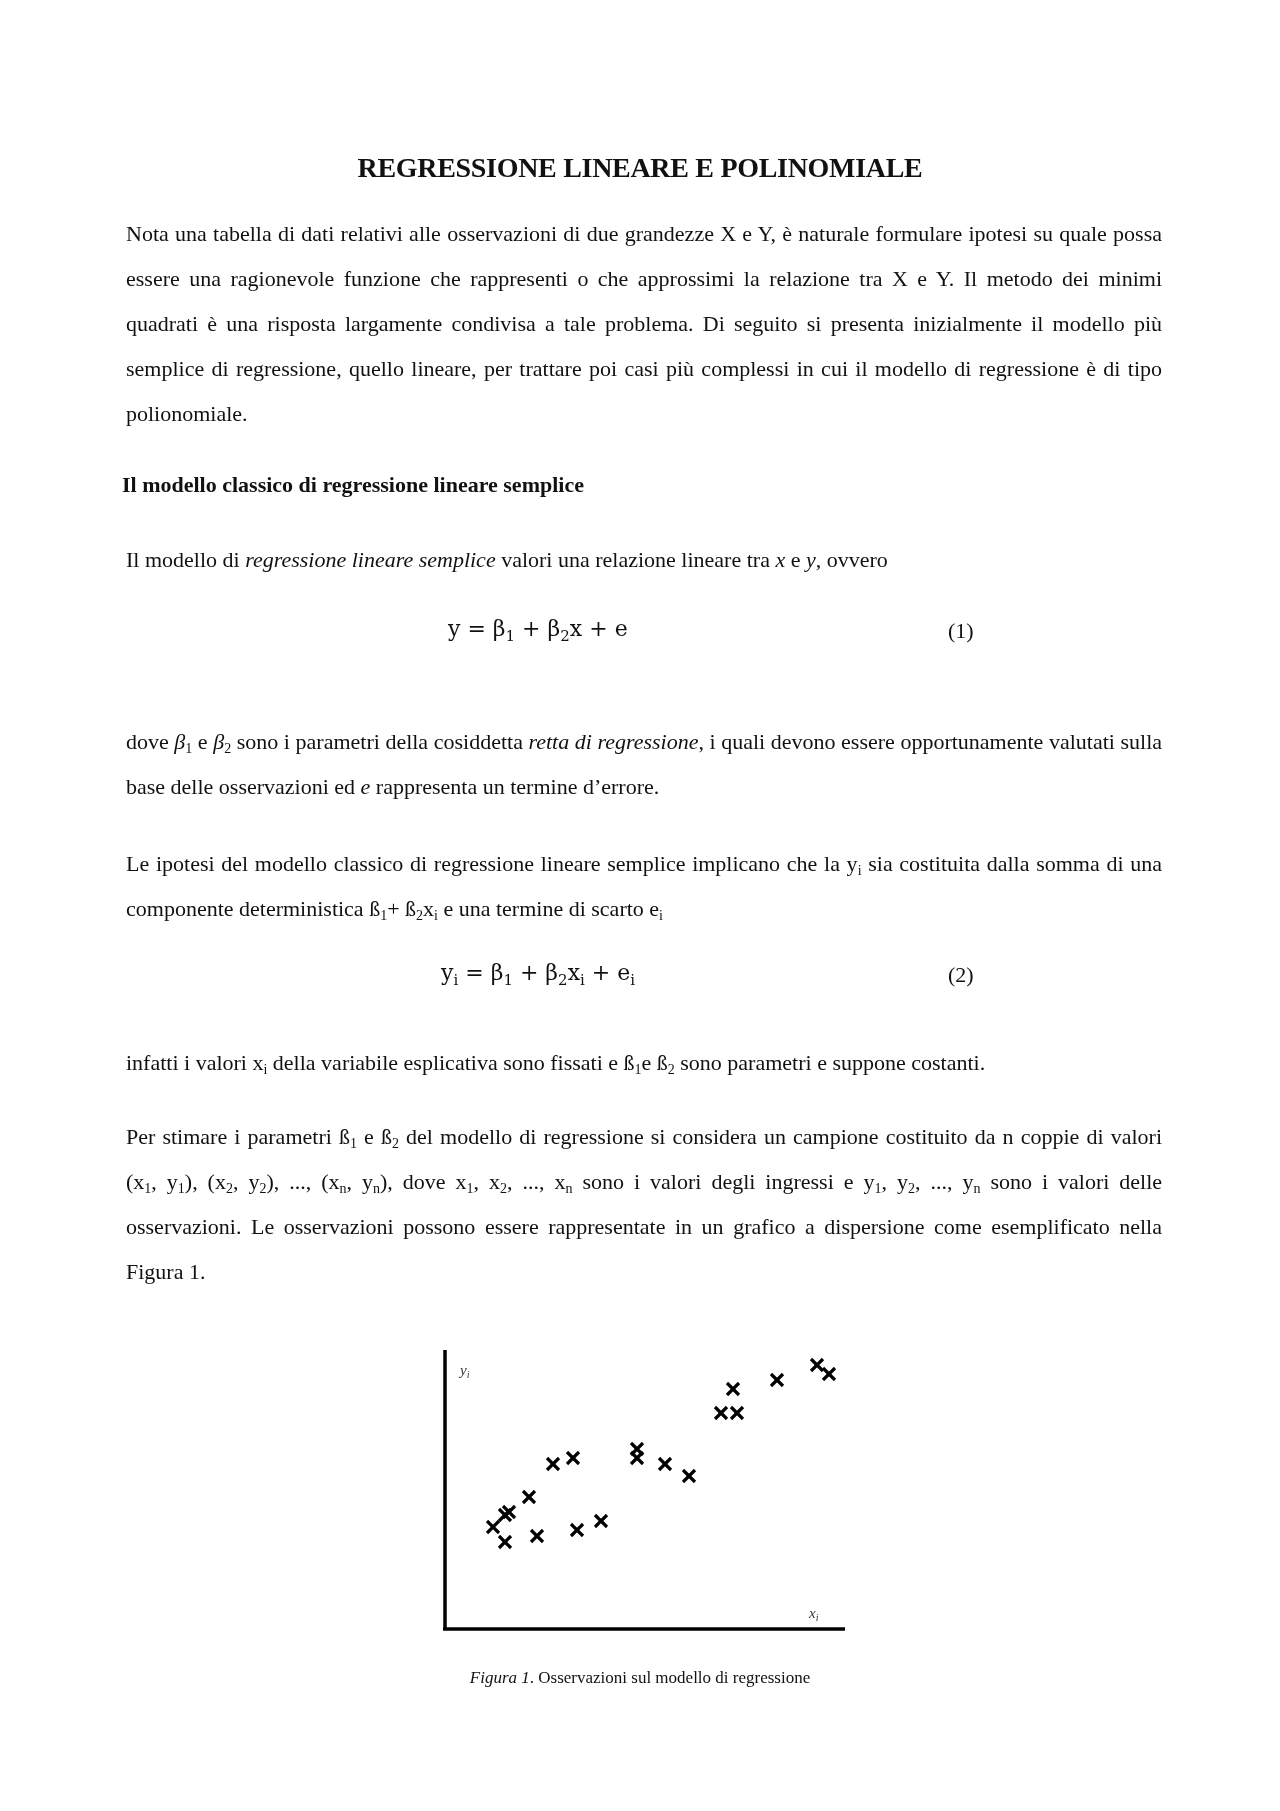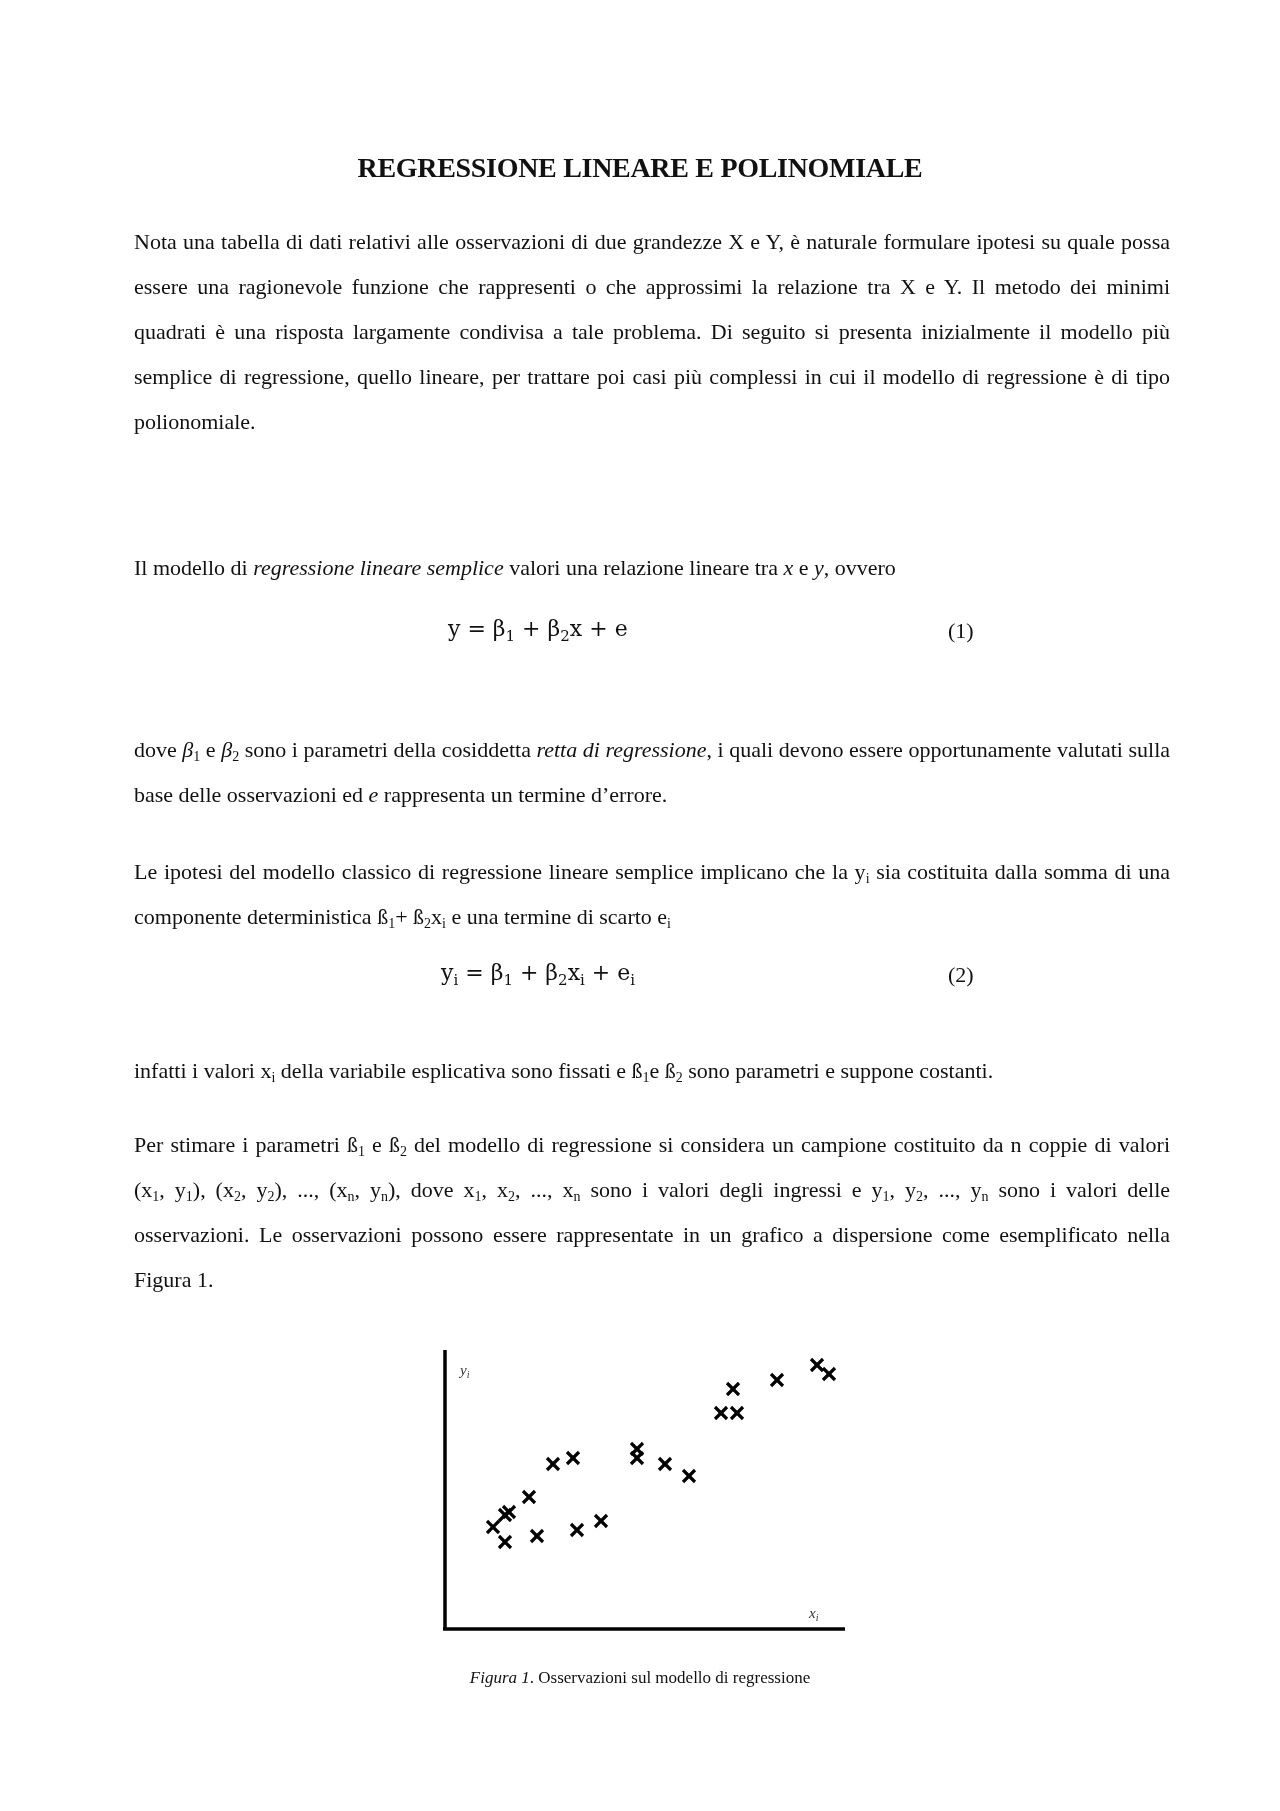--- a/index.html
+++ b/index.html
@@ -2,40 +2,41 @@
 <html><head>
 <meta charset="utf-8">
 <style>
   html, body { margin: 0; padding: 0; background: #ffffff; }
   body { width: 1280px; height: 1811px; position: relative; overflow: hidden;
          font-family: "Liberation Serif", "DejaVu Serif", serif; color: #111111; }
   .page { position: absolute; left: 0; top: 0; width: 1280px; height: 1811px; padding-left: 20px; }
   .title { position: absolute; left: 0; width: 1280px; top: 152px; text-align: center;
            font-weight: bold; font-size: 28px; letter-spacing: -0.3px; margin: 0; }
   .para { position: absolute; left: 122px; width: 1036px; font-size: 22px; line-height: 45px;
-          text-align: justify; margin: 12px; }
+          text-align: justify; margin: 4px; }
   .para.nojust { text-align: left; }
   .heading { position: absolute; left: 122px; font-size: 22px; font-weight: bold; margin: 0; top: 470px; line-height: 30px; }
   .eq { position: absolute; font-family: "DejaVu Serif", "Liberation Serif", serif; font-size: 22px; }
   .eqnum { position: absolute; font-size: 22px; }
   .eq sub { font-size: 15px; vertical-align: -5px; }
   sub { font-size: 14px; vertical-align: -4px; line-height: 0; }
   i { font-style: italic; }
   .figure { position: absolute; left: 440px; top: 1345px; width: 420px; height: 300px; }
   .caption { position: absolute; left: 0; width: 1280px; top: 1668px; text-align: center; font-size: 17px; }
 </style>
 </head>
 <body>
 
 <div class="page">
 
   <h1 class="title">REGRESSIONE LINEARE E POLINOMIALE</h1>
 
   <p class="para" style="top:207px;">Nota una tabella di dati relativi alle osservazioni di due grandezze X e Y, è naturale formulare ipotesi su quale possa essere una ragionevole funzione che rappresenti o che approssimi la relazione tra X e Y. Il metodo dei minimi quadrati è una risposta largamente condivisa a tale problema. Di seguito si presenta inizialmente il modello più semplice di regressione, quello lineare, per trattare poi casi più complessi in cui il modello di regressione è di tipo polionomiale.</p>
 
+  <h2 class="heading">Il modello classico di regressione lineare semplice</h2>
 
   <p class="para nojust" style="top:533px;"><span>Il modello di </span><i>regressione lineare semplice</i><span> valori una relazione lineare tra </span><i>x</i><span> e </span><i>y</i><span>, ovvero</span></p>
 
   <div class="eq" style="left:448px; top:616px;text-align:right;"><span>y</span><span> = </span><span>β</span><sub>1</sub><span> + </span><span>β</span><sub>2</sub><span>x</span><span> + </span><span>e</span></div>
   <div class="eqnum" style="left:948px; top:618px;">(1)</div>
 
   <p class="para" style="top:715px;"><span>dove </span><i>β</i><sub>1</sub><span> e </span><i>β</i><sub>2</sub><span> sono i parametri della cosiddetta </span><i>retta di regressione</i><span>, i quali devono essere opportunamente valutati sulla base delle osservazioni ed </span><i>e</i><span> rappresenta un termine d’errore.</span></p>
 
   <p class="para" style="top:837px;"><span>Le ipotesi del modello classico di regressione lineare semplice implicano che la y</span><sub>i</sub><span> sia costituita dalla somma di una componente deterministica ß</span><sub>1</sub><span>+ ß</span><sub>2</sub><span>x</span><sub>i</sub><span> e una termine di scarto e</span><sub>i</sub></p>
 

